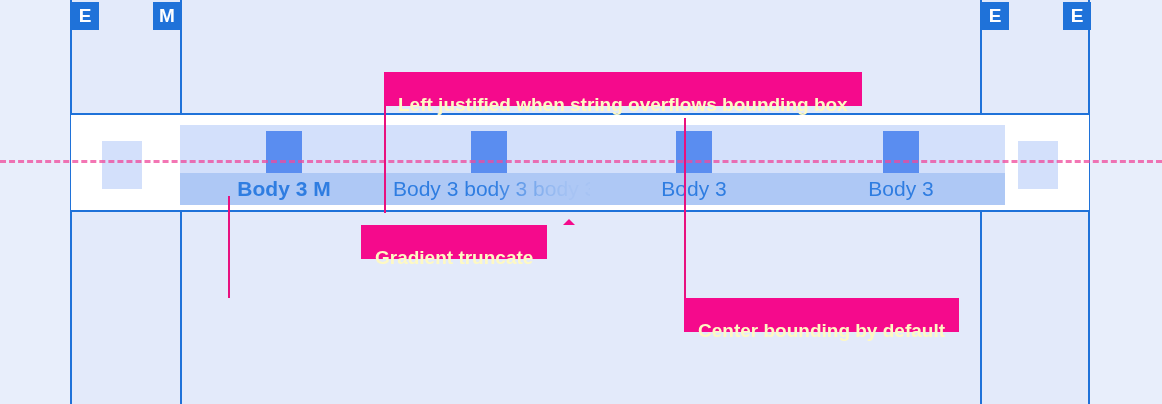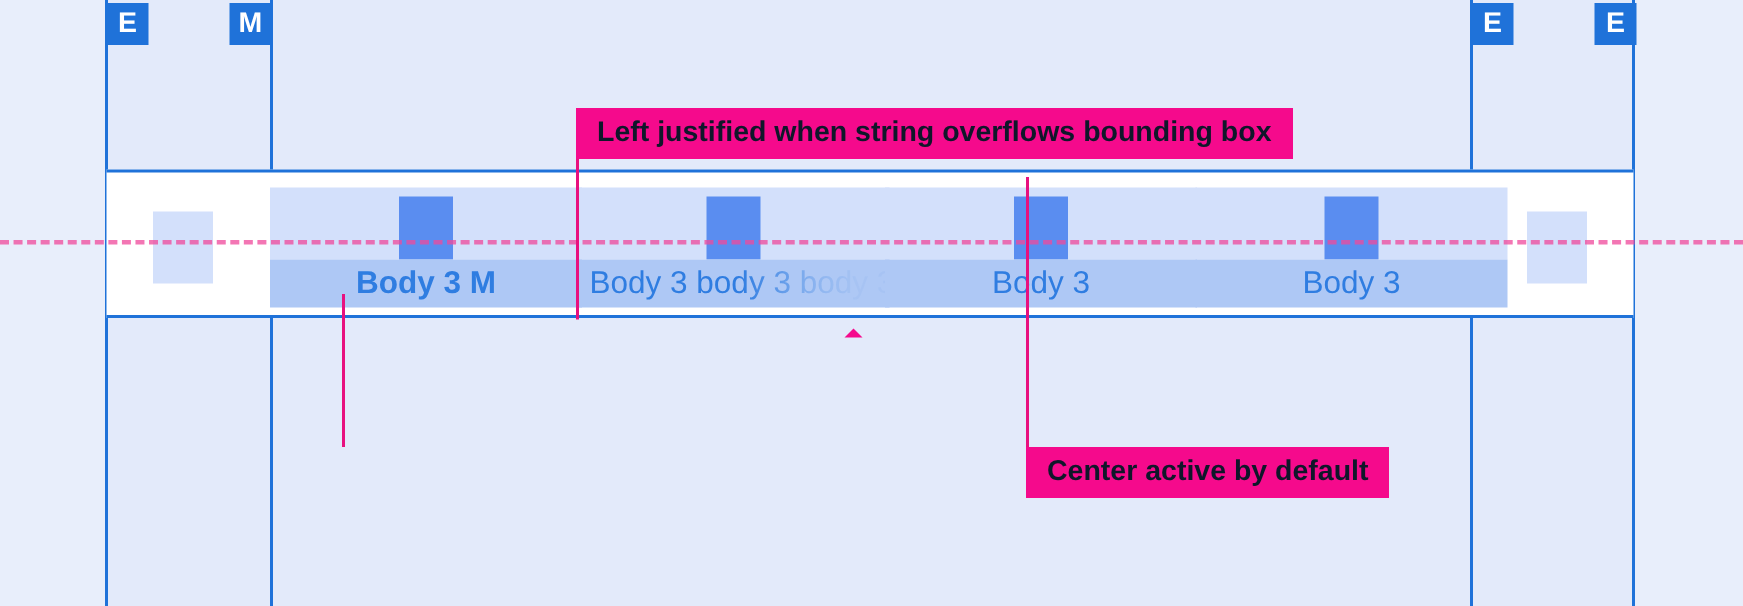--- a/index.html
+++ b/index.html
@@ -138,26 +138,26 @@
     width: 1162px;
     height: 0;
     border-top: 3px dashed #f0499c;
     opacity: 0.75;
   }
 
   
   .callout {
     position: absolute;
     background: #f50a8c;
-    color: #0f172a;
+    color: #fef9c3;
     font-size: 19px;
     font-weight: bold;
     line-height: 34px;
     height: 34px;
-    padding: 0 14px;
+    padding: 16px 14px;
     white-space: nowrap;
     box-sizing: border-box;
   }
   .leader {
     position: absolute;
     width: 2px;
     background: #e8117f;
   }
   .pointer {
     position: absolute;
@@ -229,19 +229,20 @@
 
     <div class="stub" style="left:947px;"></div>
   </div>
 
   <div id="baseline"></div>
 
   <div class="leader" style="left:384px; top:106px; height:107px;"></div>
   <div class="callout" style="left:384px; top:72px;">Left justified when string overflows bounding box</div>
 
   <div class="pointer" style="left:563px; top:219px;"></div>
+  <div class="callout" style="left:361px; top:225px;">Gradient truncate</div>
 
   <div class="leader" style="left:228px; top:196px; height:102px;"></div>
 
   <div class="leader" style="left:684px; top:118px; height:180px;"></div>
-  <div class="callout" style="left:684px; top:298px;">Center active by default</div>
+  <div class="callout" style="left:684px; top:298px;">Center bounding by default</div>
 
 </div>
 
 </body></html>

